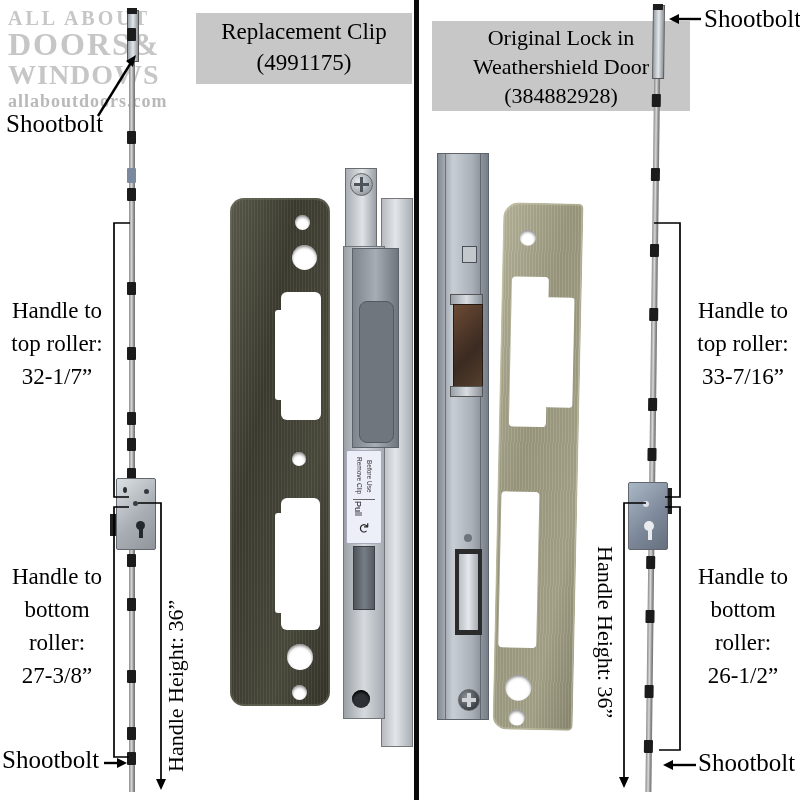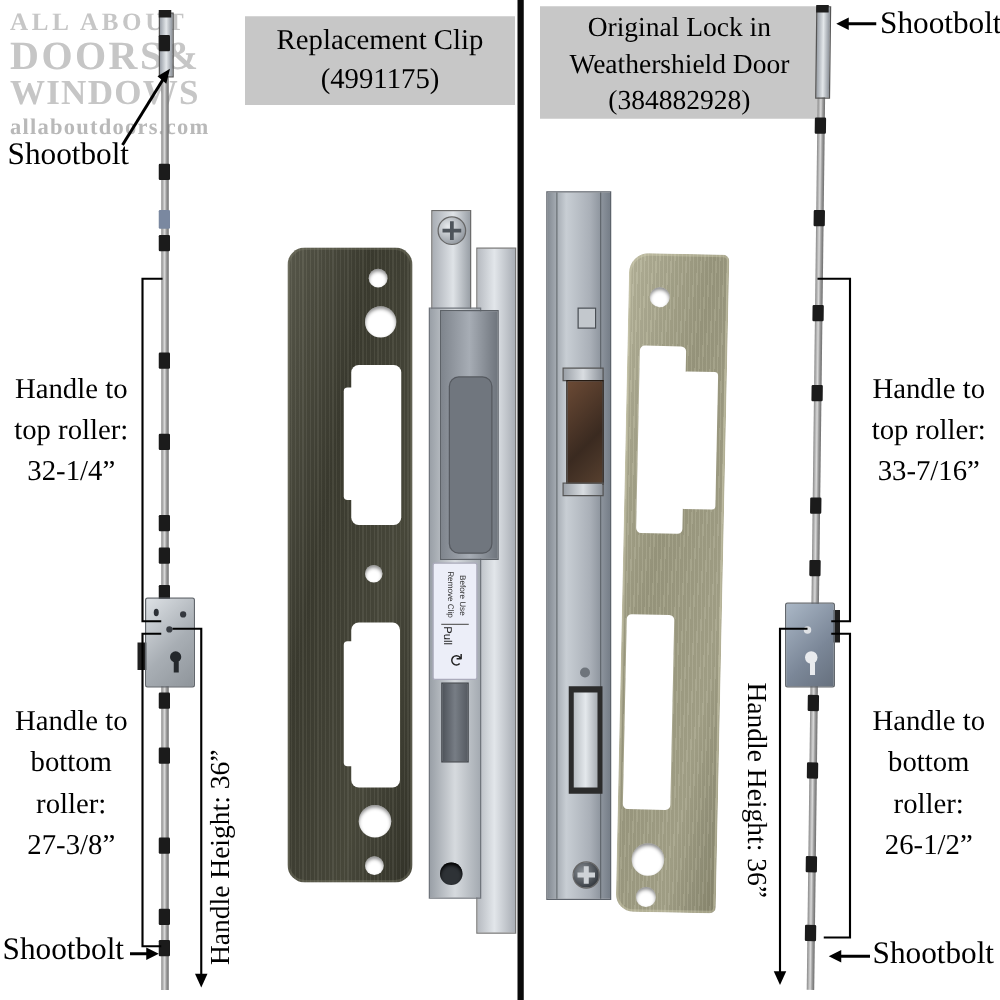--- a/index.html
+++ b/index.html
@@ -9,21 +9,21 @@
 
   
   .logo{left:8px;top:8px;width:200px;line-height:1.02;color:#c6c6c6;font-weight:bold;}
   .logo .l1{font-size:20px;letter-spacing:3px;}
   .logo .l2{font-size:32px;letter-spacing:2px;}
   .logo .l3{font-size:28px;letter-spacing:1px;}
   .logo .url{font-size:18px;color:#b9b9b9;letter-spacing:1px;margin-top:2px;}
 
   .title-box{background:#c7c7c7;text-align:center;color:#000;}
   .title-box.left{left:196px;top:13px;width:216px;height:68px;font-size:23px;line-height:31px;padding-top:3px;}
-  .title-box.right{left:432px;top:5px;width:223px;height:88px;font-size:22px;line-height:29px;padding-top:2px;}
+  .title-box.right{left:432px;top:21px;width:258px;height:88px;font-size:22px;line-height:29px;padding-top:2px;}
 
   .shootbolt{font-size:25px;color:#000;}
   .sb-tl{left:6px;top:110px;}
   .sb-bl{left:2px;top:746px;}
   .sb-tr{left:704px;top:5px;}
   .sb-br{left:698px;top:749px;}
 
   .measure{width:114px;text-align:center;font-size:23px;line-height:33px;color:#000;}
   .m-lt{left:0px;top:294px;}
   .m-lb{left:0px;top:560px;}
@@ -143,21 +143,21 @@
   </div>
 
   <div class="abs shootbolt sb-tl">Shootbolt</div>
   <div class="abs shootbolt sb-bl">Shootbolt</div>
   <div class="abs shootbolt sb-tr">Shootbolt</div>
   <div class="abs shootbolt sb-br">Shootbolt</div>
 
   <div class="abs measure m-lt">
     <div>Handle to</div>
     <div>top roller:</div>
-    <div>32-1/4”</div>
+    <div>32-1/7”</div>
   </div>
   <div class="abs measure m-lb">
     <div>Handle to</div>
     <div>bottom</div>
     <div>roller:</div>
     <div>27-3/8”</div>
   </div>
   <div class="abs measure m-rt">
     <div>Handle to</div>
     <div>top roller:</div>

